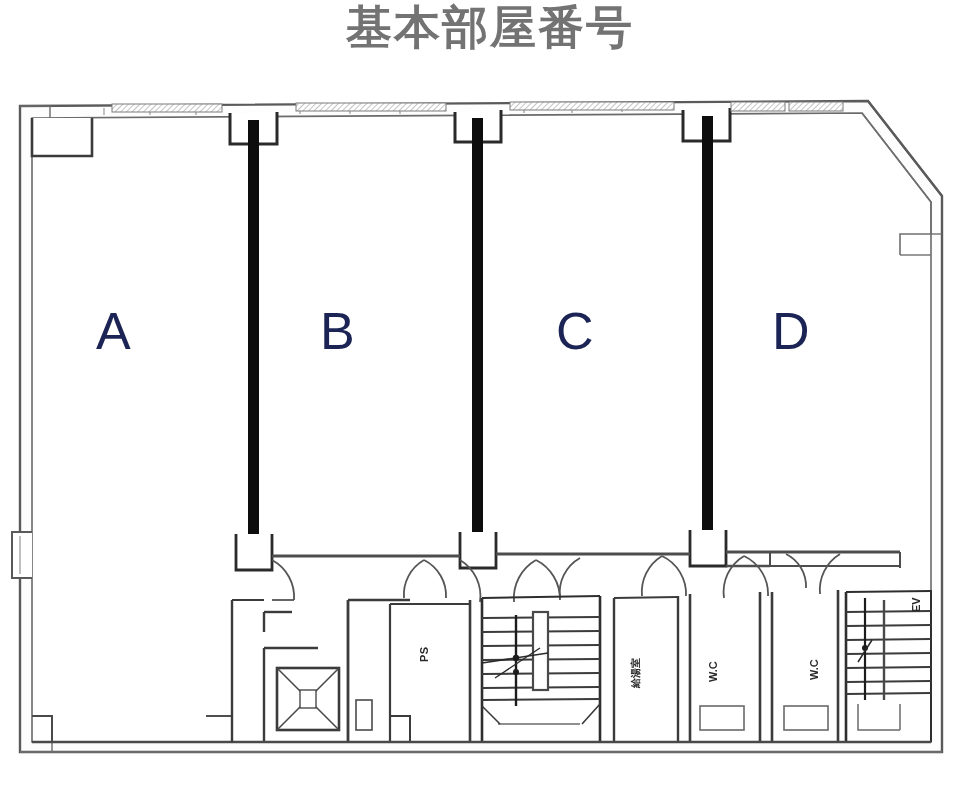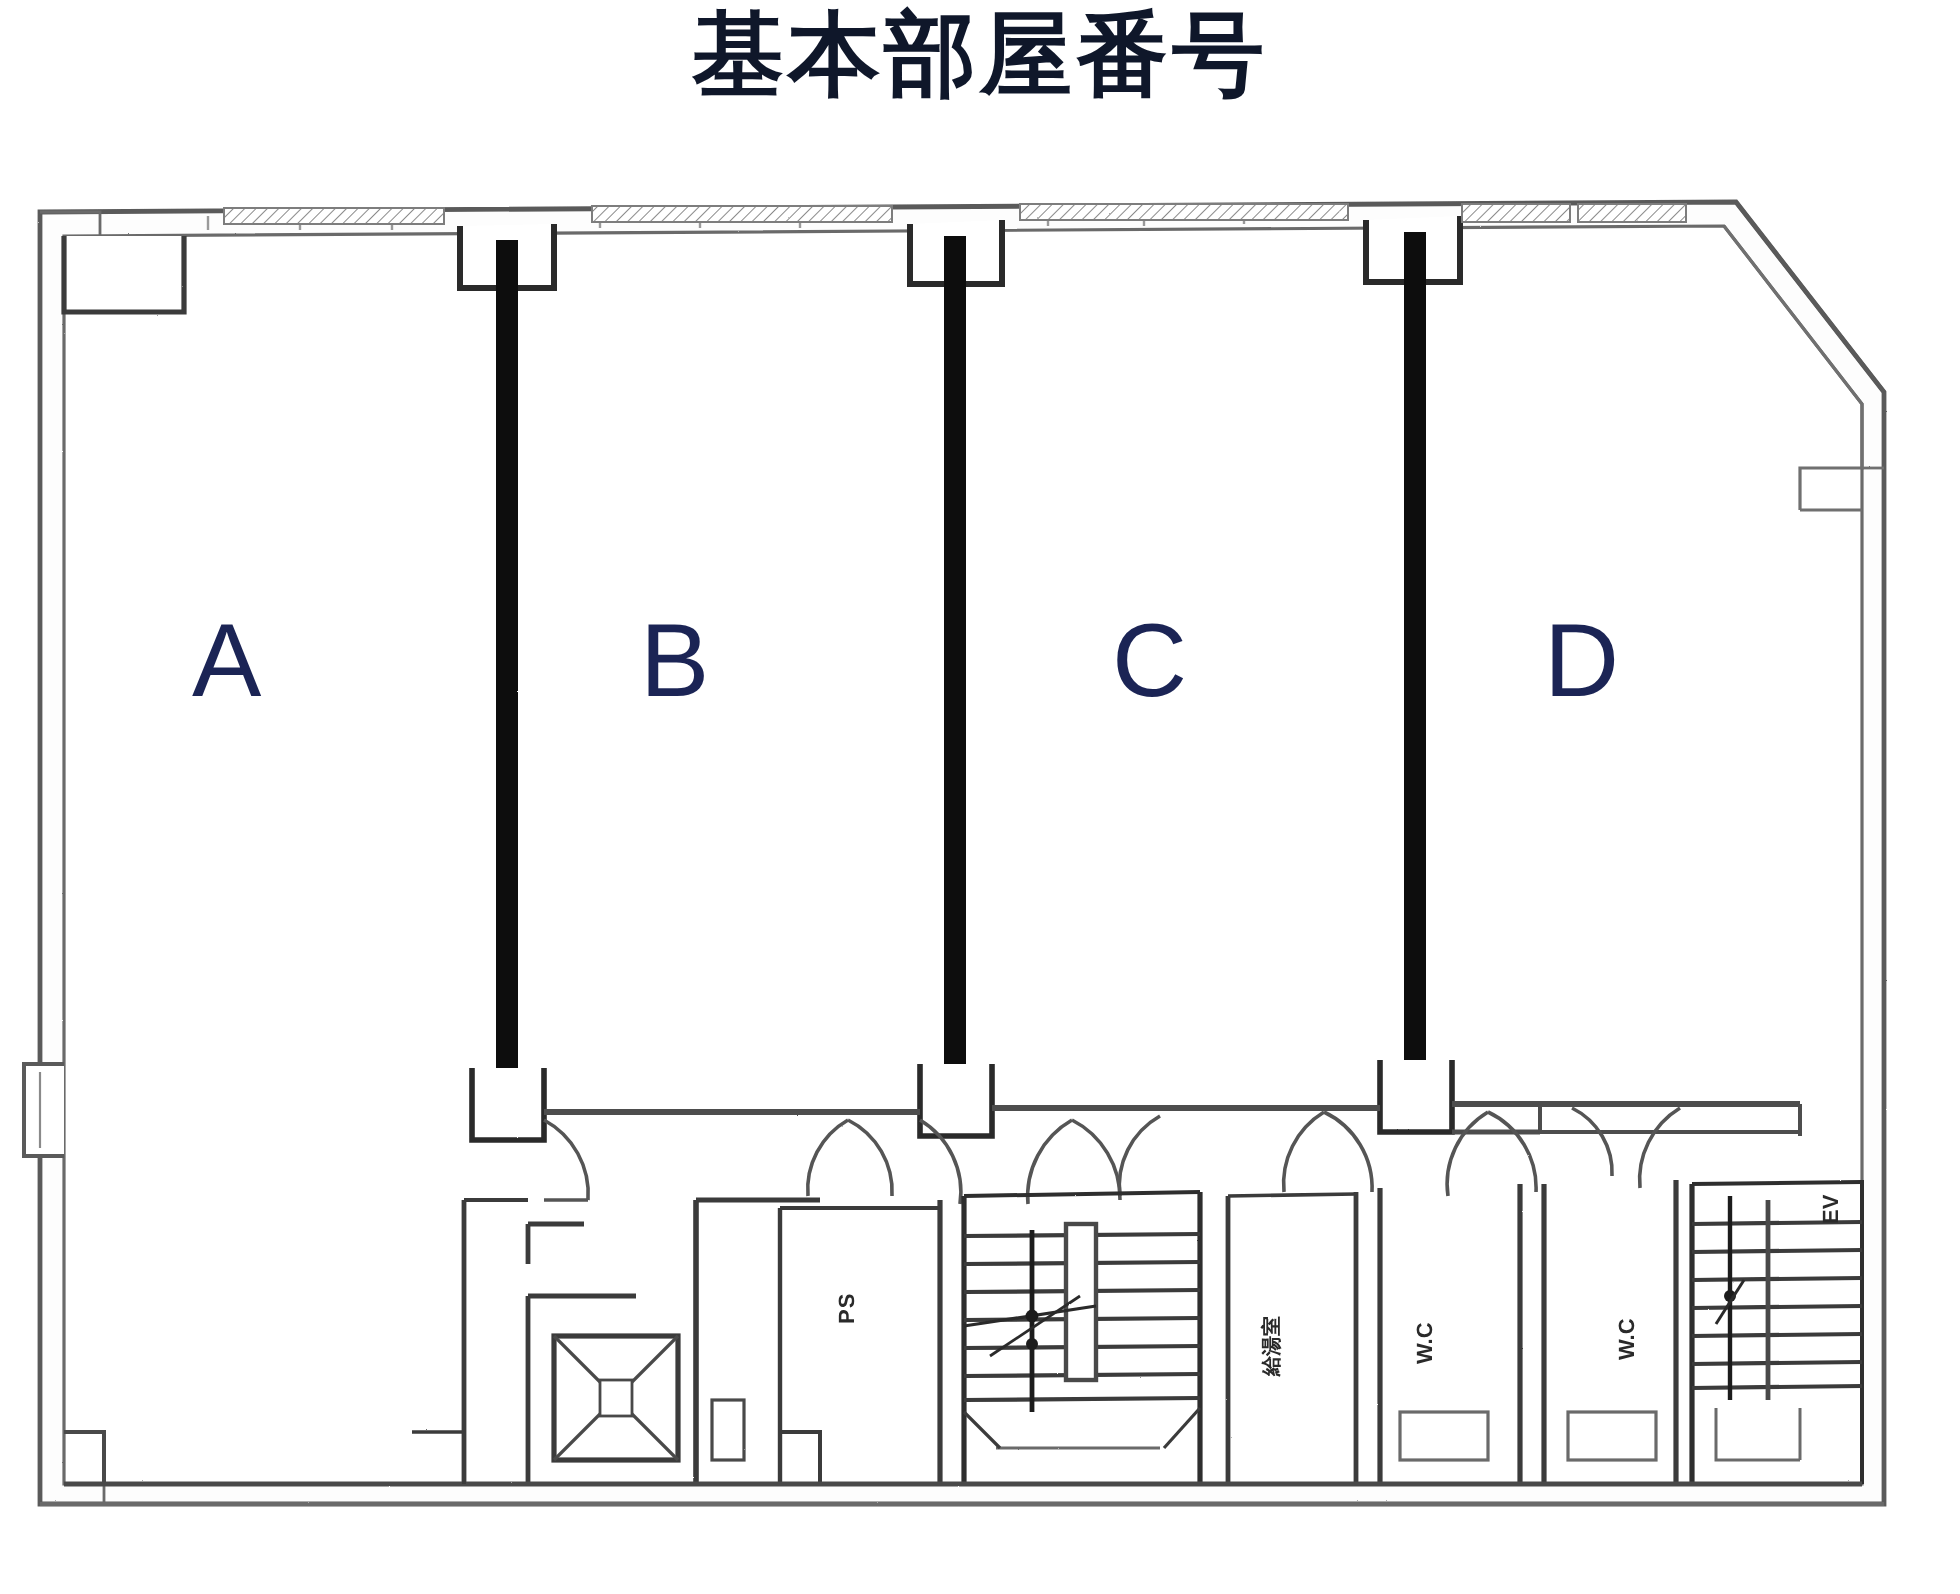--- a/index.html
+++ b/index.html
@@ -24,21 +24,21 @@
   #plan-title {
     position: absolute;
     left: 0;
     top: 2px;
     width: 980px;
     text-align: center;
     font-family: "DejaVu Sans", sans-serif;
     font-weight: bold;
     font-size: 46px;
     letter-spacing: 2px;
-    color: #0f172a;
+    color: #737373;
     line-height: 1.1;
     user-select: none;
   }
   #floorplan-svg {
     position: absolute;
     left: 0;
     top: 0;
     width: 980px;
     height: 797px;
     display: block;

